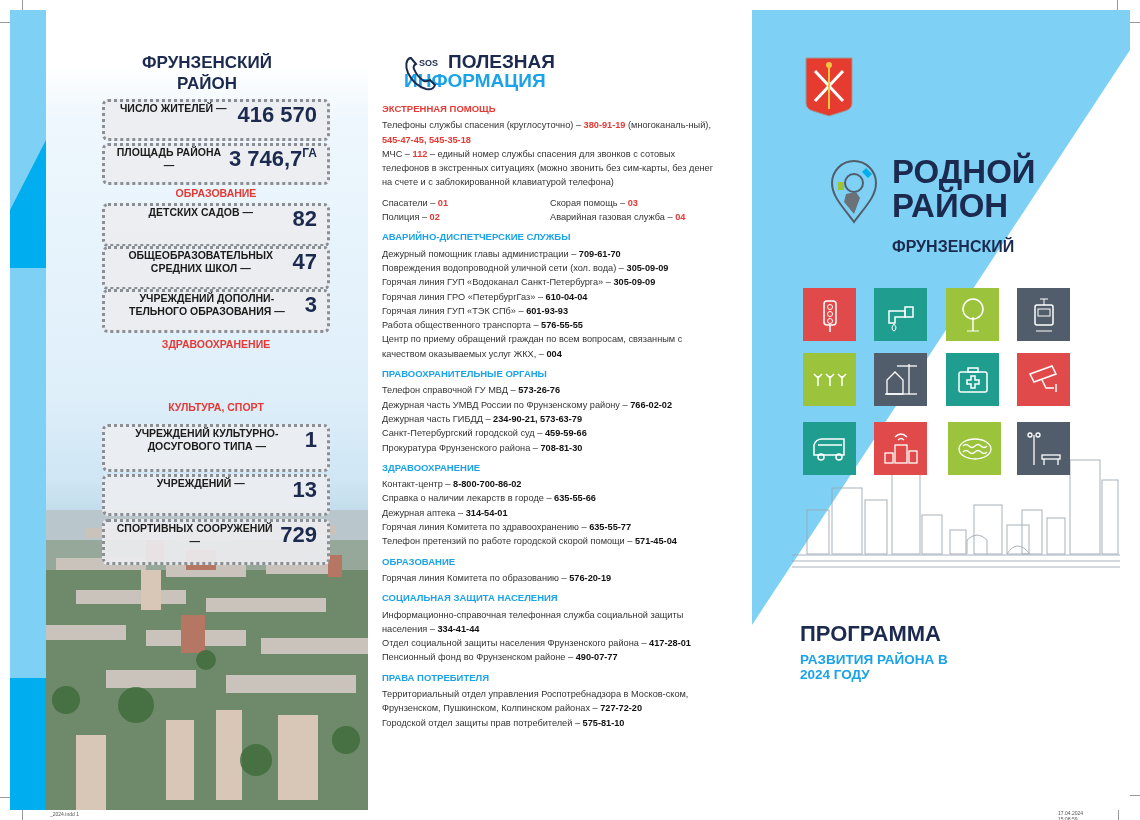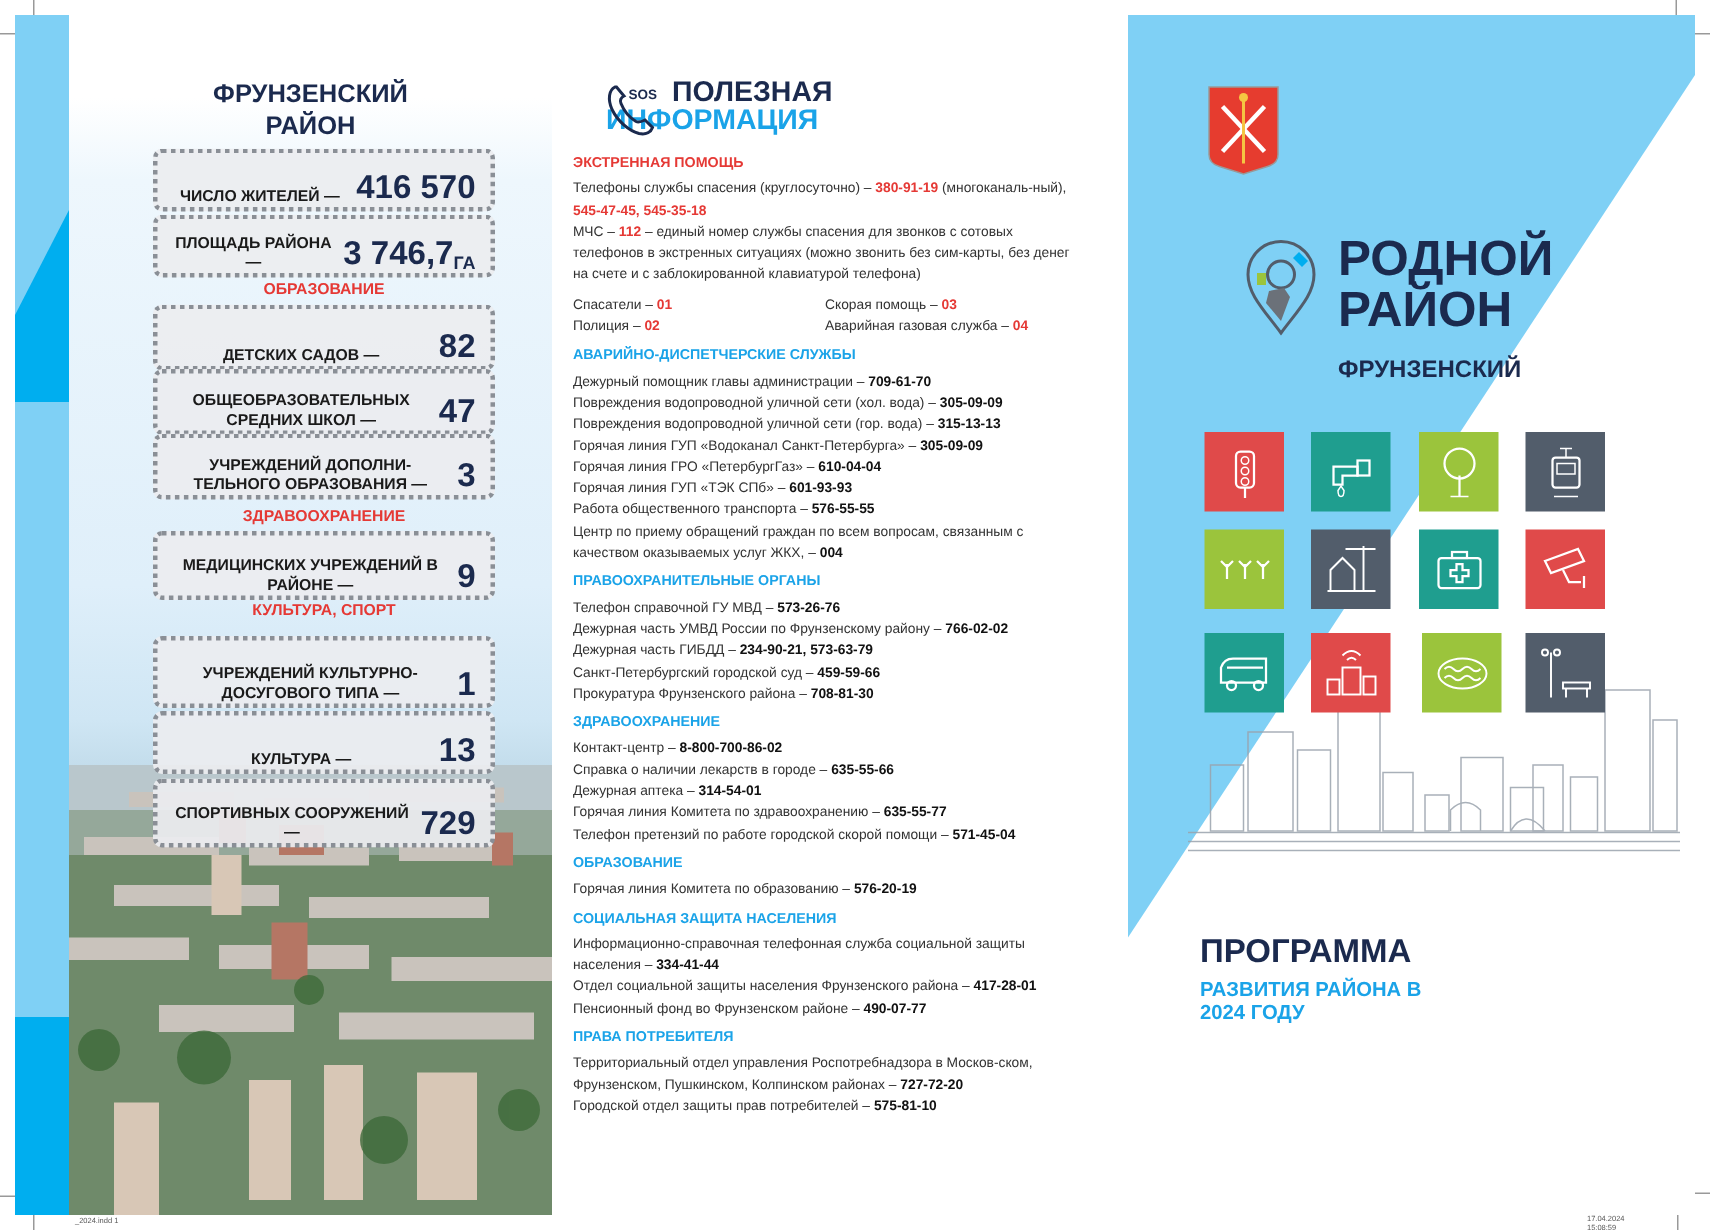--- a/index.html
+++ b/index.html
@@ -13,21 +13,21 @@
   .left-strip { position: absolute; left: 10px; top: 10px; width: 36px; height: 800px; overflow: hidden; }
   .ls-light { position: absolute; inset: 0; background: #7fd0f5; }
 
   
   .photo-panel { position: absolute; left: 46px; top: 10px; width: 322px; height: 800px; overflow: hidden;
     background: linear-gradient(180deg, #ffffff 0px, #ffffff 55px, #eef7fd 110px, #dfeffa 380px, #cfe6f4 470px, #bcd7e6 520px, #a6bcc6 560px, #8d9f8f 620px, #6e866a 680px, #5a7555 760px, #4e6a4a 800px); }
   .city { position: absolute; left: 0; right: 0; bottom: 0; height: 300px; }
 
   .district-title { position: absolute; left: 46px; width: 322px; top: 52px; text-align: center; color: #1b2a4e; font-weight: bold; font-size: 17px; line-height: 21px; }
 
-  .stat { position: absolute; left: 102px; width: 228px; border: 3px dotted #8a8f96; border-radius: 6px; background: rgba(235,237,240,0.92); display: flex; align-items: flex-end; padding: 0 10px; }
+  .stat { position: absolute; left: 102px; width: 228px; border: 3px dotted #8a8f96; border-radius: 6px; background: rgba(235,237,240,0.92); display: flex; align-items: flex-start; padding: 0 10px; }
   .stat .lbl { flex: 1; text-align: center; font-size: 10.5px; font-weight: bold; color: #1a1a1a; line-height: 13px; }
   .stat .val { font-size: 22px; font-weight: bold; color: #1b2a4e; margin-left: 6px; }
   .stat .unit { font-size: 12px; font-weight: bold; color: #1b2a4e; }
   .sect-red { position: absolute; left: 102px; width: 228px; text-align: center; font-size: 10.5px; font-weight: bold; color: #e53935; }
 
   
   .info-head { position: absolute; left: 404px; top: 52px; }
   .info-head .h1 { font-size: 19px; font-weight: bold; color: #1b2a4e; line-height: 19px; margin-left: 44px; }
   .info-head .h2 { font-size: 19px; font-weight: bold; color: #1aa3e8; line-height: 19px; }
   .sos-icon { position: absolute; left: 0; top: 2px; }
@@ -148,32 +148,28 @@
   <div class="stat" style="top:246px;height:44px">
     <span class="lbl">ОБЩЕОБРАЗОВАТЕЛЬНЫХ СРЕДНИХ ШКОЛ —</span>
     <span class="val">47</span>
   </div>
   <div class="stat" style="top:289px;height:44px">
     <span class="lbl">УЧРЕЖДЕНИЙ ДОПОЛНИ-ТЕЛЬНОГО ОБРАЗОВАНИЯ —</span>
     <span class="val">3</span>
   </div>
 
   <div class="sect-red" style="top:338px">ЗДРАВООХРАНЕНИЕ</div>
-  <div class="stat" style="top:354px;height:46px">
-    <span class="lbl">МЕДИЦИНСКИХ УЧРЕЖДЕНИЙ В РАЙОНЕ —</span>
-    <span class="val">9</span>
-  </div>
 
   <div class="sect-red" style="top:401px">КУЛЬТУРА, СПОРТ</div>
   <div class="stat" style="top:424px;height:48px">
     <span class="lbl">УЧРЕЖДЕНИЙ КУЛЬТУРНО-ДОСУГОВОГО ТИПА —</span>
     <span class="val">1</span>
   </div>
   <div class="stat" style="top:474px;height:42px">
-    <span class="lbl">КУЛЬТУРА —</span>
+    <span class="lbl">УЧРЕЖДЕНИЙ —</span>
     <span class="val">13</span>
   </div>
   <div class="stat" style="top:519px;height:46px">
     <span class="lbl">СПОРТИВНЫХ СООРУЖЕНИЙ —</span>
     <span class="val">729</span>
   </div>
 
   <div class="info-head">
     <svg class="sos-icon" width="40" height="38" viewBox="0 0 40 38">
       <path d="M6 4 C2 6 1 12 4 19 C8 27 15 33 22 35 C27 36 30 34 31 31 L26 26 C24 27 22 28 20 27 C15 24 12 20 10 15 C9 13 10 11 12 10 L7 4 Z" fill="none" stroke="#1b2a4e" stroke-width="2"></path>
@@ -199,21 +195,20 @@
       <div class="ln"><span>Спасатели –</span> <b class="r">01</b></div>
       <div class="ln"><span>Скорая помощь –</span> <b class="r">03</b></div>
       <div class="ln"><span>Полиция –</span> <b class="r">02</b></div>
       <div class="ln"><span>Аварийная газовая служба –</span> <b class="r">04</b></div>
     </div>
 
     <div id="groups">
         <div class="sh blue">АВАРИЙНО-ДИСПЕТЧЕРСКИЕ СЛУЖБЫ</div>
         <div class="ln"><span>Дежурный помощник главы администрации –</span> <b>709-61-70</b></div>
         <div class="ln"><span>Повреждения водопроводной уличной сети (хол. вода) –</span> <b>305-09-09</b></div>
-        <div class="ln"><span>Повреждения водопроводной уличной сети (гор. вода) –</span> <b>315-13-13</b></div>
         <div class="ln"><span>Горячая линия ГУП «Водоканал Санкт-Петербурга» –</span> <b>305-09-09</b></div>
         <div class="ln"><span>Горячая линия ГРО «ПетербургГаз» –</span> <b>610-04-04</b></div>
         <div class="ln"><span>Горячая линия ГУП «ТЭК СПб» –</span> <b>601-93-93</b></div>
         <div class="ln"><span>Работа общественного транспорта –</span> <b>576-55-55</b></div>
         <div class="ln"><span>Центр по приему обращений граждан по всем вопросам, связанным с качеством оказываемых услуг ЖКХ, –</span> <b>004</b></div>
         <div class="sh blue">ПРАВООХРАНИТЕЛЬНЫЕ ОРГАНЫ</div>
         <div class="ln"><span>Телефон справочной ГУ МВД –</span> <b>573-26-76</b></div>
         <div class="ln"><span>Дежурная часть УМВД России по Фрунзенскому району –</span> <b>766-02-02</b></div>
         <div class="ln"><span>Дежурная часть ГИБДД –</span> <b>234-90-21, 573-63-79</b></div>
         <div class="ln"><span>Санкт-Петербургский городской суд –</span> <b>459-59-66</b></div>

